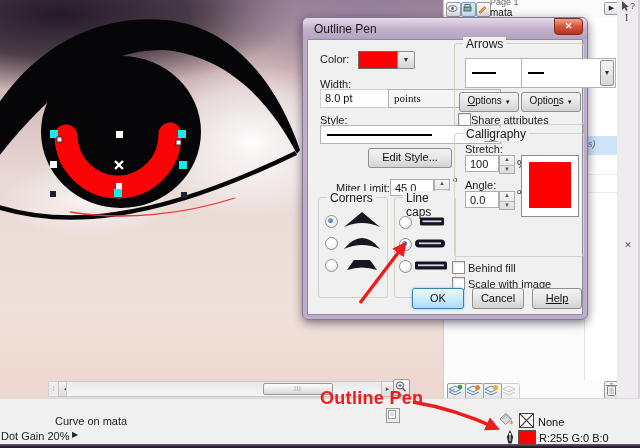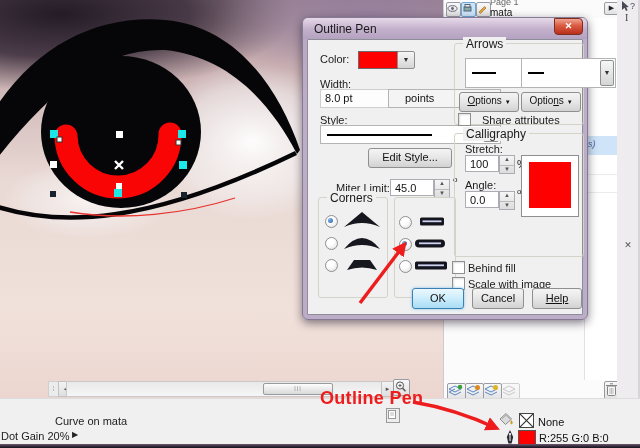--- a/index.html
+++ b/index.html
@@ -219,21 +219,21 @@
       <span class="lbl" style="left:12px;top:13px;">Color:</span>
       <div class="abs" style="left:50px;top:11px;width:38px;height:16px;background:#ff0000;border:1px solid #6a6a6a;"></div>
       <div class="dropbtn" style="left:89px;top:11px;width:16px;height:16px;line-height:16px;"><span>▼</span></div>
 
       <span class="lbl" style="left:12px;top:38px;">Width:</span>
       <div class="combo" style="left:12px;top:49px;width:62px;height:17px;border-color:#cfcfcf;background:#fdfdfd;">
         <span style="position:absolute;left:4px;top:2px;">8.0 pt</span>
         <span style="position:absolute;right:3px;top:3px;font-size:7px;color:#444;">▼</span>
       </div>
       <div class="combo" style="left:80px;top:49px;width:66px;height:17px;background:#f4f4f4;">
-        <span style="position:absolute;left:16px;top:2px;">points</span>
+        <span style="position:absolute;left:5px;top:2px;font-family:Liberation Serif, serif;">points</span>
         <span style="position:absolute;right:3px;top:3px;font-size:7px;color:#444;">▼</span>
       </div>
 
       <span class="lbl" style="left:12px;top:74px;">Style:</span>
       <div class="combo" style="left:12px;top:85px;width:134px;height:17px;">
         <div style="position:absolute;left:6px;top:8px;width:105px;height:2px;background:#000;"></div>
         <div class="dropbtn" style="right:1px;top:1px;width:14px;height:13px;line-height:13px;">▼</div>
       </div>
       <div class="btn" style="left:60px;top:108px;width:82px;height:18px;">Edit Style...</div>
 
@@ -255,20 +255,21 @@
         <svg class="abs" style="left:23px;top:35px;" width="42" height="18">
             <path d="M2 16 Q20 -6 38 16 Q20 8 2 16 Z" fill="#17171f"></path>
           </svg>
         <div class="radio" style="left:6px;top:61px;"></div>
         <svg class="abs" style="left:23px;top:58px;" width="42" height="16">
             <path d="M5 14 L12 4 L28 4 L35 14 Q20 9 5 14 Z" fill="#17171f"></path>
           </svg>
       </div>
 
       <div class="grp" style="left:86px;top:157px;width:60px;height:99px;">
+        <span class="gl">Line caps</span>
         <div class="radio" style="left:4px;top:18px;"></div>
         <svg class="abs" style="left:18px;top:19px;" width="38" height="10">
             <rect x="7" y="0.5" width="24" height="8" rx="1.5" fill="#14141f"></rect>
             <rect x="9.5" y="3.4" width="19" height="1.8" fill="#cdd2ee"></rect>
           </svg>
         <div class="radio sel" style="left:4px;top:40px;"></div>
         <svg class="abs" style="left:18px;top:41px;" width="38" height="10">
             <rect x="2" y="0.5" width="30" height="8" rx="4" fill="#14141f"></rect>
             <rect x="6" y="3.4" width="22" height="1.8" fill="#cdd2ee"></rect>
           </svg>
@@ -286,21 +287,21 @@
           <div class="dropbtn" style="right:1px;top:1px;width:12px;height:24px;line-height:24px;">▼</div>
         </div>
         <div class="combo" style="left:66px;top:14px;width:48px;height:28px;">
           <div style="position:absolute;left:6px;top:13px;width:16px;height:2px;background:#000;"></div>
           <div class="dropbtn" style="right:1px;top:1px;width:12px;height:24px;line-height:24px;">▼</div>
         </div>
         <div class="btn" style="left:4px;top:48px;width:58px;height:18px;font-size:10px;"><u>O</u><span></span>ptions <span style="font-size:6px;">▼</span></div>
         <div class="btn" style="left:66px;top:48px;width:58px;height:18px;font-size:10px;">Optio<u>n</u>s <span style="font-size:6px;">▼</span></div>
       </div>
       <div class="chk" style="left:150px;top:73px;"></div>
-      <span class="lbl" style="left:174px;top:74px;">Share attributes</span>
+      <span class="lbl" style="left:163px;top:74px;">Share attributes</span>
 
       <div class="grp" style="left:146px;top:93px;width:128px;height:122px;">
         <span class="gl">Calligraphy</span>
         <span class="lbl" style="left:10px;top:9px;">Stretch:</span>
         <div class="spinbox" style="left:10px;top:21px;width:34px;height:17px;">100</div>
         <div class="updown" style="left:44px;top:21px;height:17px;">
             <div>▲</div>
             <div>▼</div>
           </div>
         <span class="lbl" style="left:62px;top:24px;">%</span>

